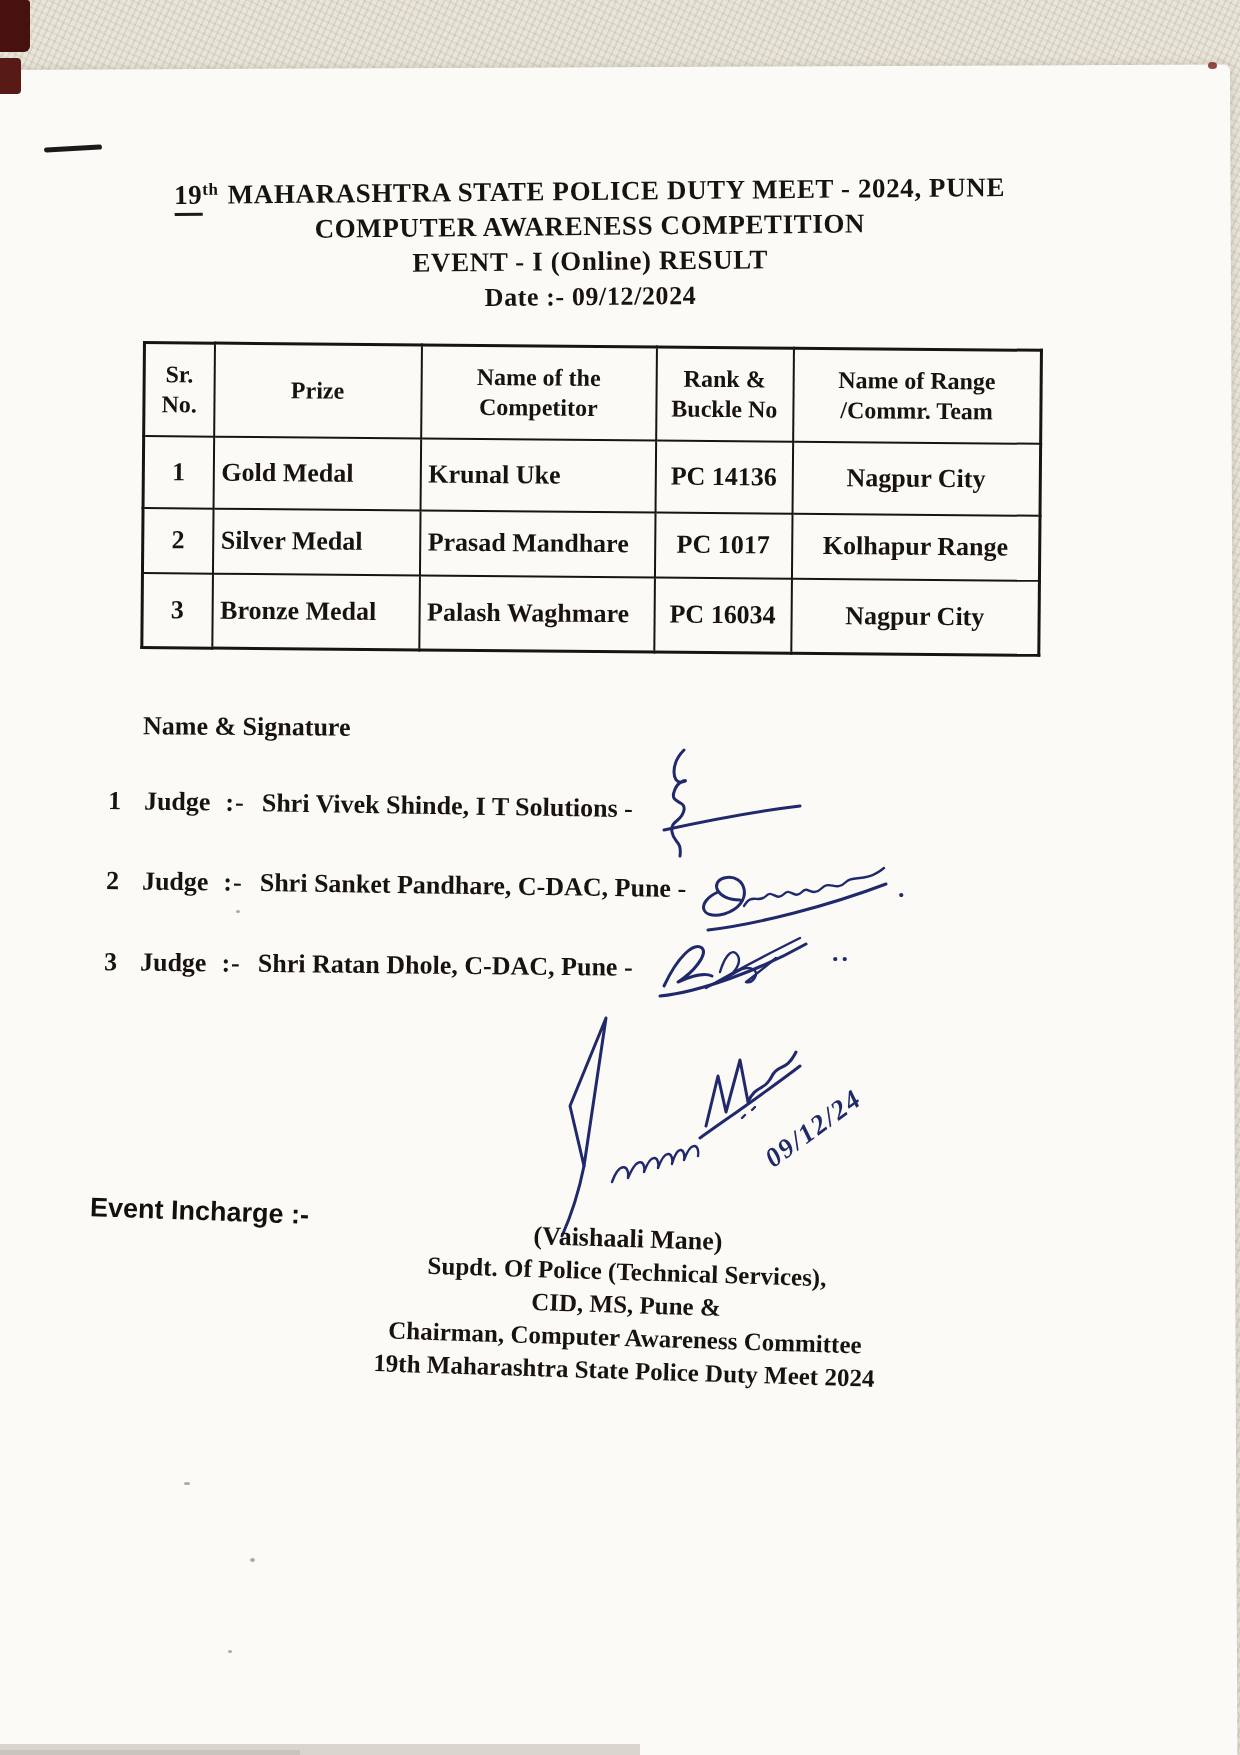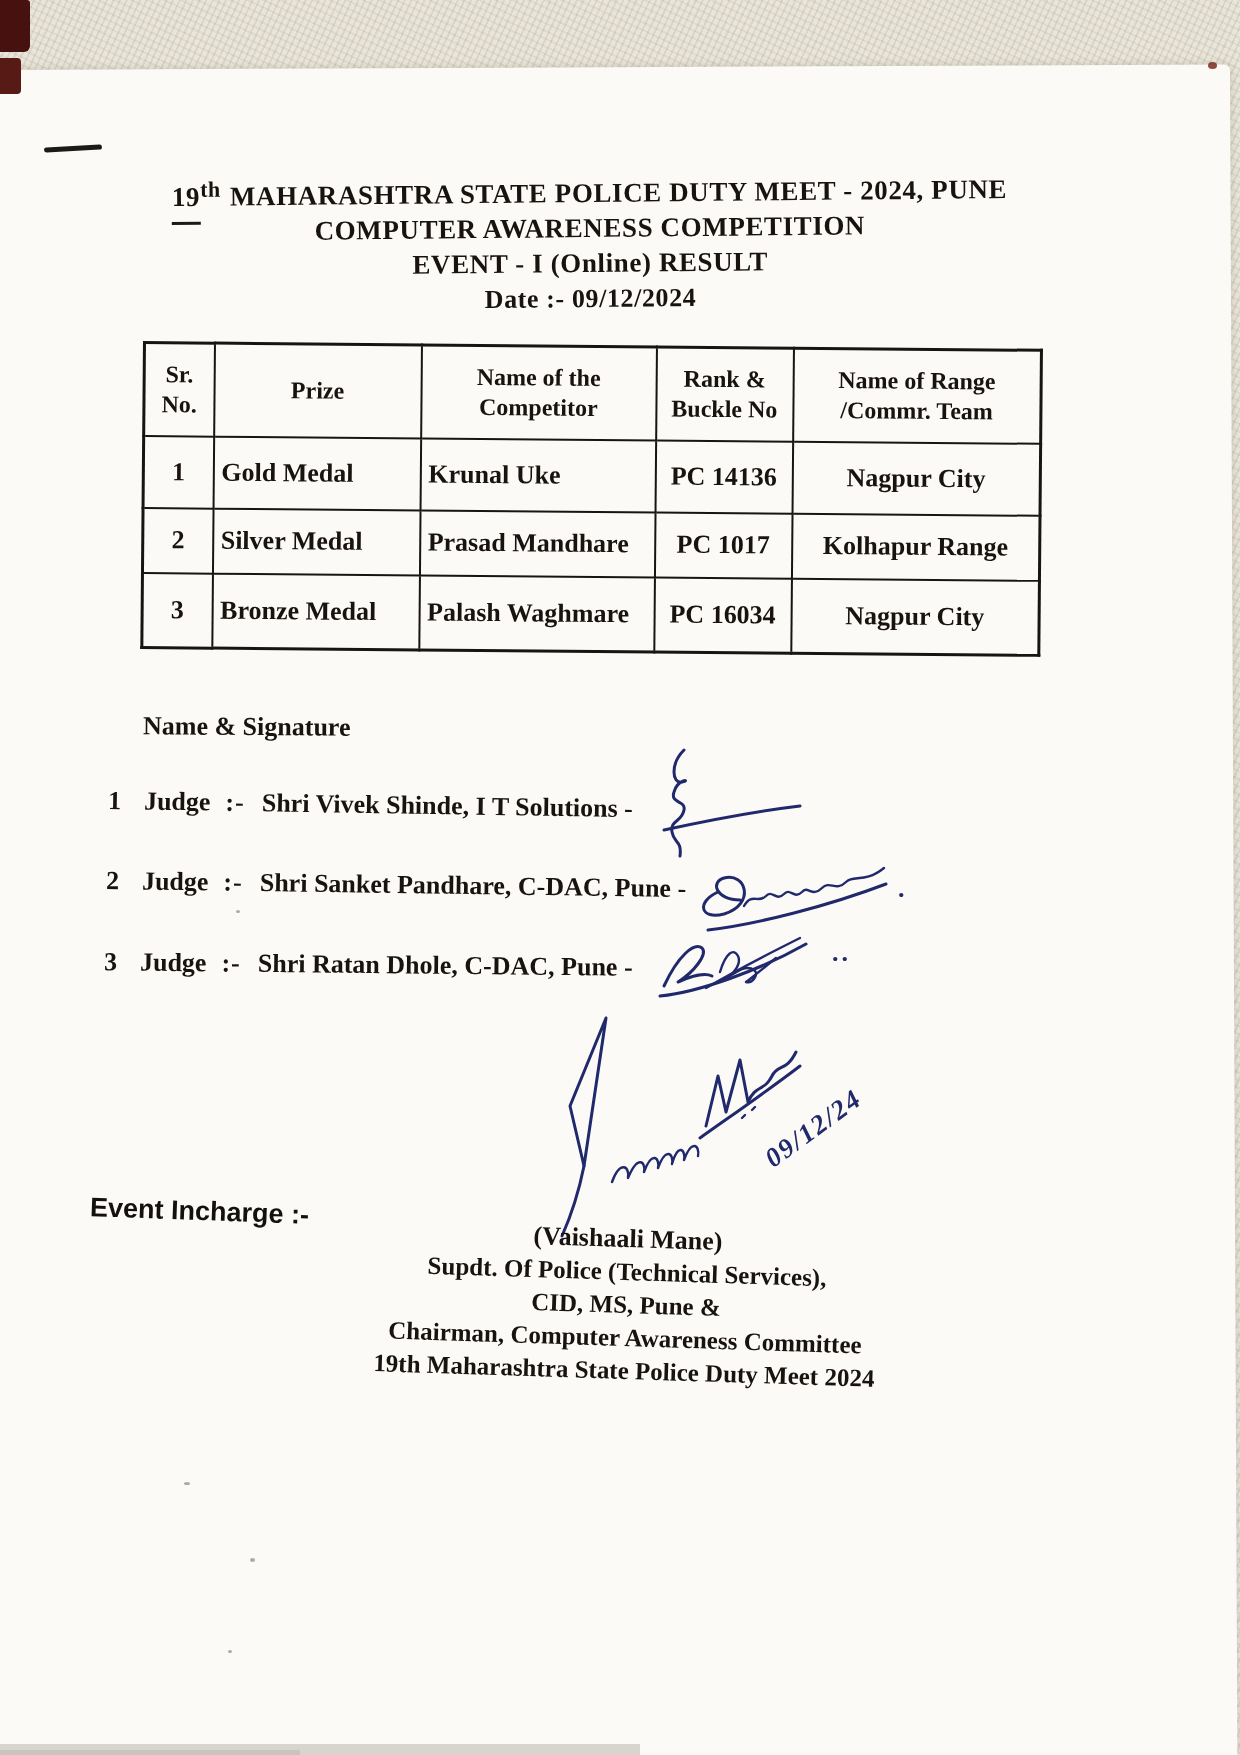--- a/index.html
+++ b/index.html
@@ -26,22 +26,22 @@
   .mark-maroon2{left:0;top:58px;width:21px;height:36px;background:#571a14;border-radius:0 4px 4px 0;}
   .mark-maroon3{left:1208px;top:62px;width:9px;height:7px;background:#7a2a20;border-radius:50%;opacity:.85;}
   .mark-dash{left:44px;top:146px;width:58px;height:5px;background:#1c1a18;border-radius:3px;transform:rotate(-3deg);}
   .speck{background:#8a8781;border-radius:50%;opacity:.7;}
   .strip-bottom{left:0;top:1744px;width:640px;height:11px;background:#d8d5cf;}
   .strip-bottom2{left:0;top:1750px;width:300px;height:5px;background:#c8c5bf;}
 
   
   .title-block{left:70px;top:168px;width:1040px;text-align:center;transform:rotate(-0.55deg);font-weight:700;}
   .t-line{font-size:27px;letter-spacing:.6px;line-height:35px;white-space:nowrap;}
-  .t-line sup{font-size:22px;vertical-align:9px;}
-  .n19{border-bottom:3px solid #1c1916;padding-bottom:10px;}
+  .t-line sup{font-size:17px;vertical-align:9px;}
+  .n19{border-bottom:3px solid #1c1916;padding-bottom:3px;}
   .t-rest{margin-left:9px;}
   .t-date{font-size:26px;}
 
   
   .rtable-wrap{left:143px;top:341px;transform:rotate(0.5deg);transform-origin:left top;}
   table.rtable{border-collapse:collapse;table-layout:fixed;width:897px;background:transparent;}
   table.rtable th,table.rtable td{border:2.5px solid #171412;overflow:hidden;}
   table.rtable{border:3px solid #171412;}
   th{font-size:24px;font-weight:700;text-align:center;vertical-align:middle;white-space:pre-line;line-height:30px;}
   td{font-size:26px;font-weight:700;vertical-align:middle;}

